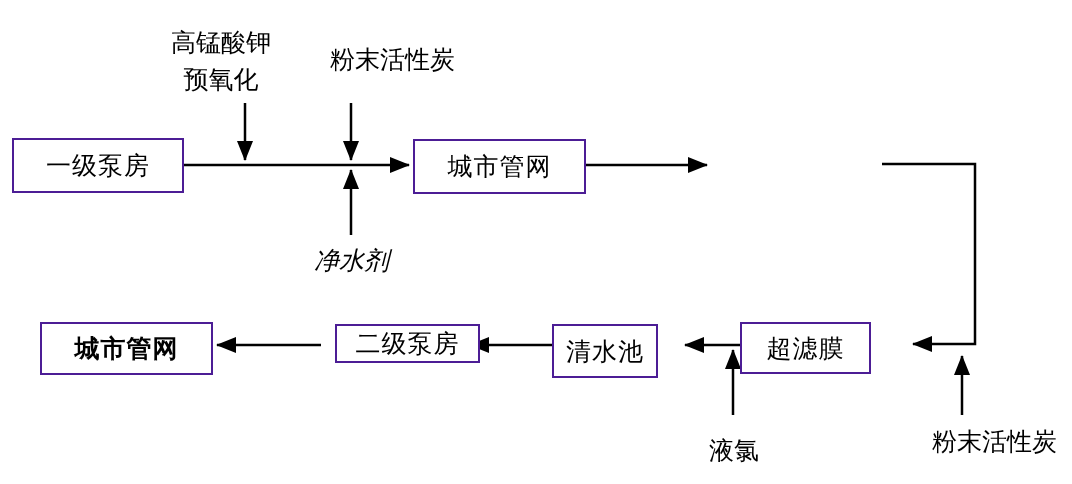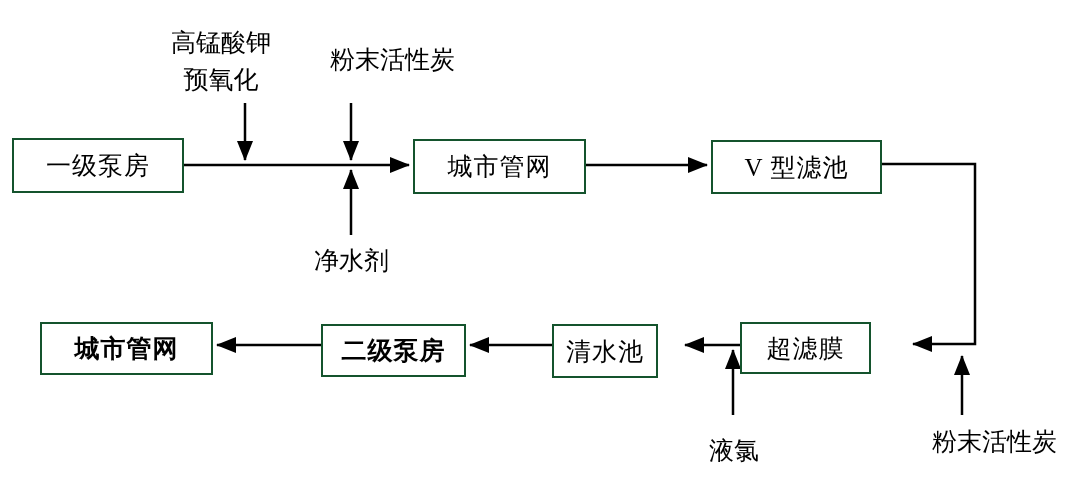--- a/index.html
+++ b/index.html
@@ -19,21 +19,21 @@
   .wires {
     position: absolute;
     left: 0;
     top: 0;
     width: 1072px;
     height: 484px;
   }
   .node {
     position: absolute;
     box-sizing: border-box;
-    border: 2px solid #14532d;
+    border: 2px solid #4c1d95;
     background: #ffffff;
     display: flex;
     align-items: center;
     justify-content: center;
     font-size: 25px;
     letter-spacing: 1px;
     white-space: nowrap;
   }
   .lbl {
     position: absolute;
@@ -74,36 +74,35 @@
     <line x1="778" y1="345" x2="685" y2="345" stroke="#000000" stroke-width="2.5" marker-end="url(#ah)"></line>
     <line x1="733" y1="415" x2="733" y2="350" stroke="#000000" stroke-width="2.5" marker-end="url(#ah)"></line>
     <line x1="552" y1="345" x2="470" y2="345" stroke="#000000" stroke-width="2.5" marker-end="url(#ah)"></line>
     <line x1="321" y1="345" x2="217" y2="345" stroke="#000000" stroke-width="2.5" marker-end="url(#ah)"></line>
   </svg>
 
   <div class="node" style="left:12px; top:138px; width:172px; height:55px;">一级泵房</div>
 
   <div class="node" style="left:413px; top:139px; width:173px; height:55px;">城市管网</div>
 
-  <div class="node" style="left:711px; top:140px; width:171px; height:54px;">V 型滤池</div>
 
   <div class="node" style="left:740px; top:322px; width:131px; height:52px;">超滤膜</div>
 
   <div class="node" style="left:552px; top:324px; width:106px; height:54px;">清水池</div>
 
-  <div class="node" style="left:321px; top:324px; width:145px; height:53px;font-weight:bold;">二级泵房</div>
+  <div class="node" style="left:335px; top:324px; width:145px; height:39px;">二级泵房</div>
 
   <div class="node" style="left:40px; top:322px; width:173px; height:53px;font-weight:bold;">城市管网</div>
 
   <div class="lbl-2line" style="left:148px; top:24px; width:146px;">
     <div>高锰酸钾</div>
     <div>预氧化</div>
   </div>
 
   <div class="lbl" style="left:330px; top:47px;">粉末活性炭</div>
 
-  <div class="lbl" style="left:314px; top:248px;">净水剂</div>
+  <div class="lbl" style="left:314px; top:248px;font-style:italic;">净水剂</div>
 
   <div class="lbl" style="left:709px; top:438px;">液氯</div>
 
   <div class="lbl" style="left:932px; top:429px;">粉末活性炭</div>
 
 </div>
 
 </body></html>

